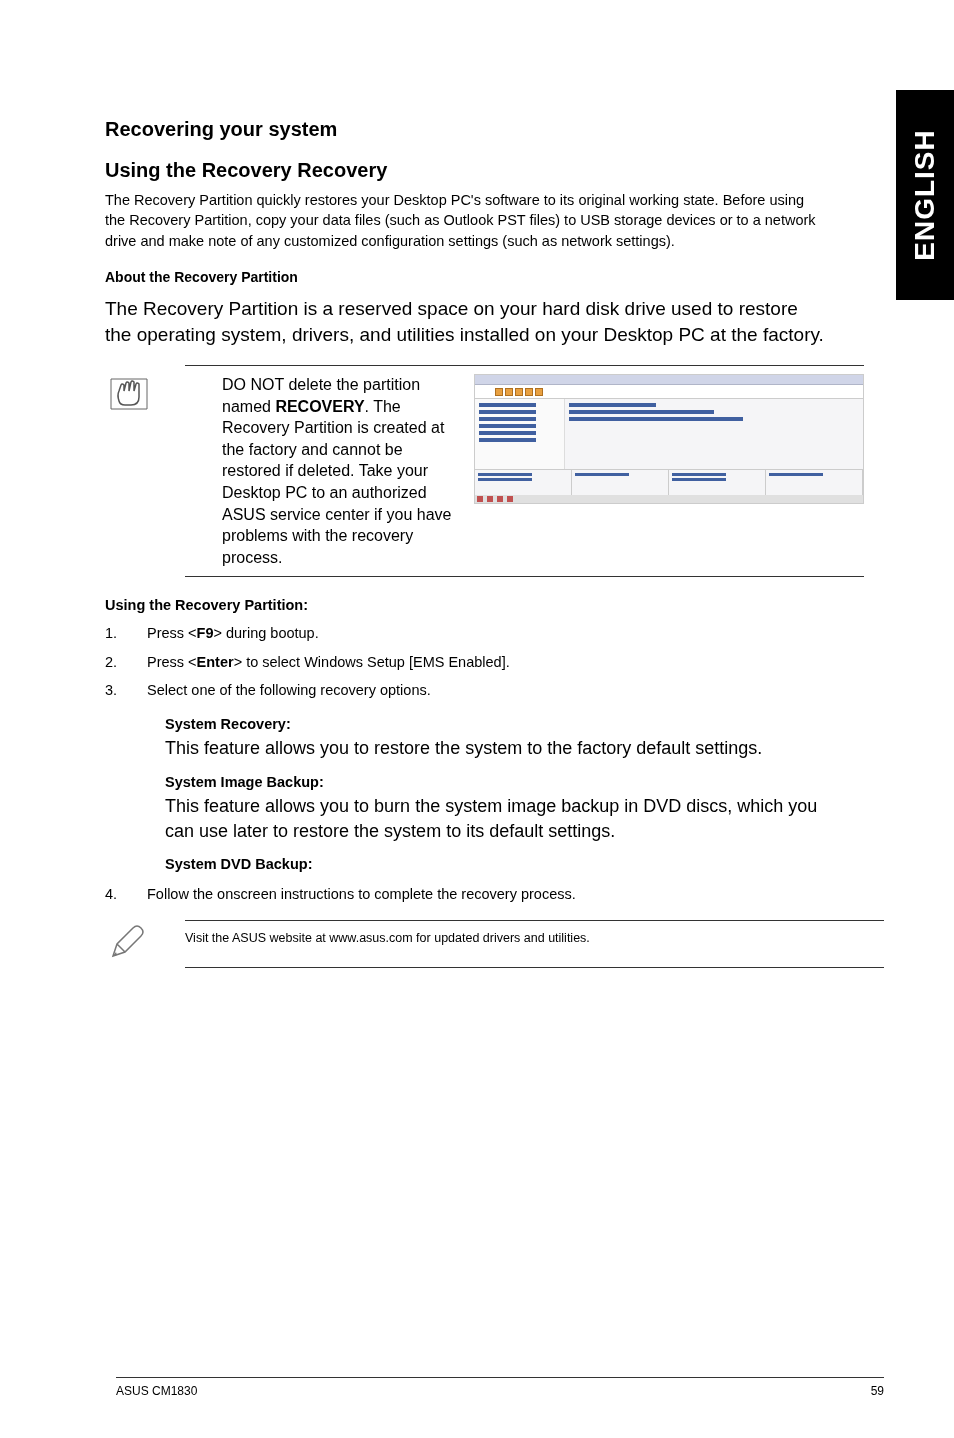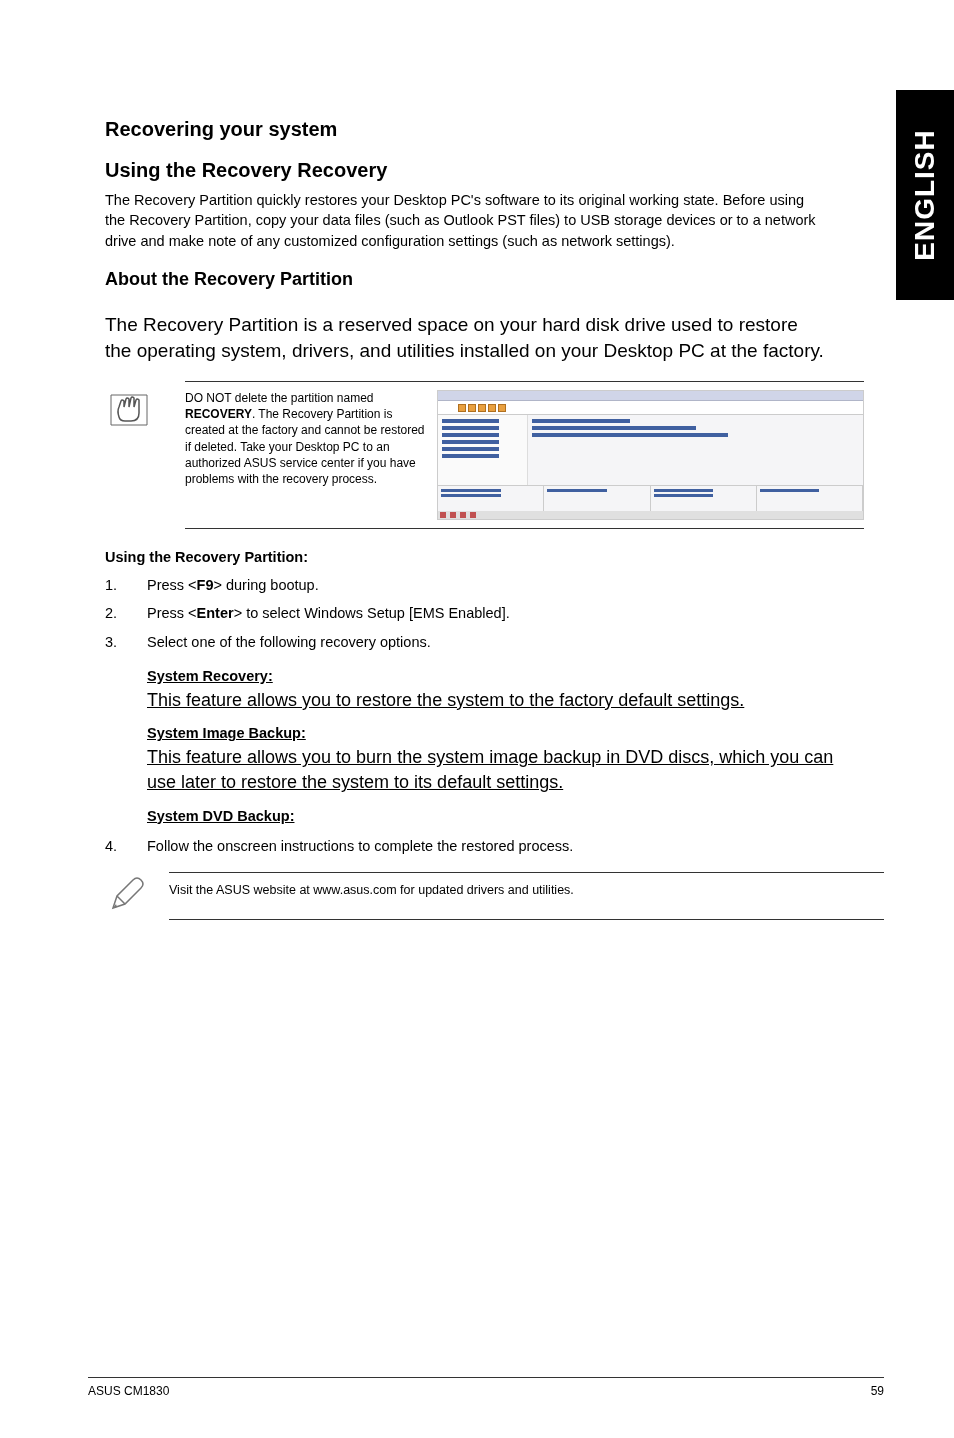--- a/index.html
+++ b/index.html
@@ -50,23 +50,23 @@
       font-weight: bold;
       margin-bottom: 8px;
     }
     .intro {
       font-size: 14.5px;
       line-height: 1.4;
       margin-bottom: 18px;
       padding-right: 60px;
     }
     h3 {
-      font-size: 18px;
-      font-weight: bold;
-      margin-bottom: 22px;
+      font-size: 14px;
+      font-weight: bold;
+      margin-bottom: 11px;
     }
     .para {
       font-size: 19px;
       line-height: 1.4;
       margin-bottom: 16px;
       padding-right: 60px;
     }
     .note-block {
       display: flex;
       gap: 20px;
@@ -83,23 +83,24 @@
     }
     .note-columns {
       display: flex;
       gap: 12px;
       flex: 1;
       border-top: 1px solid #333;
       border-bottom: 1px solid #333;
       padding: 8px 0;
     }
     .note-text {
-      font-size: 12px;
+      font-size: 16px;
       line-height: 1.35;
       flex: 0 0 240px;
+      margin-left: 37px;
     }
     .note-img-placeholder {
       flex: 1;
       height: 130px;
       background: #f5f5f7;
       border: 1px solid #ccc;
       position: relative;
       overflow: hidden;
     }
     .note-img-placeholder .bar {
@@ -198,37 +199,36 @@
       margin-bottom: 8px;
     }
     ol > li .num {
       flex: 0 0 42px;
     }
     ol > li .body {
       flex: 1;
       padding-right: 40px;
     }
     .sub-section {
-      margin-left: 42px;
+      margin-left: 60px;
       margin-bottom: 12px;
-      text-decoration: underline;
     }
     .sub-section .sub-title {
       font-weight: bold;
       font-size: 14.5px;
       margin-bottom: 4px;
     }
     .sub-section .sub-body {
       font-size: 18px;
       line-height: 1.4;
       padding-right: 40px;
     }
     .tip-block {
       display: flex;
-      gap: 4px;
+      gap: 20px;
       margin-top: 10px;
       justify-content: center;
     }
     .tip-icon {
       flex: 0 0 60px;
       padding-top: 4px;
     }
     .tip-icon svg {
       width: 40px;
       height: 40px;
@@ -236,21 +236,21 @@
     .tip-text {
       flex: 1;
       font-size: 12.5px;
       border-top: 1px solid #333;
       border-bottom: 1px solid #333;
       padding: 10px 0;
     }
     .footer {
       position: absolute;
       bottom: 40px;
-      left: 88px;
+      left: 116px;
       right: 70px;
       border-top: 1px solid #333;
       padding-top: 6px;
       display: flex;
       justify-content: space-between;
       font-size: 12px;
     }
   </style>
 </head>
 <body>
@@ -363,21 +363,21 @@
     <div class="sub-body">This feature allows you to burn the system image backup in DVD discs, which you can use later to restore the system to its default settings.</div>
   </div>
 
   <div class="sub-section">
     <div class="sub-title">System DVD Backup:</div>
   </div>
 
   <ol>
     <li>
       <span class="num">4.</span>
-      <span class="body">Follow the onscreen instructions to complete the restored process.</span>
+      <span class="body">Follow the onscreen instructions to complete the recovery process.</span>
     </li>
   </ol>
 
   <div class="tip-block">
     <div class="tip-icon">
       <svg viewBox="0 0 40 40">
         <path d="M 8 32 L 12 20 L 28 4 Q 32 0 36 4 Q 40 8 36 12 L 20 28 L 8 32 Z M 12 20 L 20 28" fill="none" stroke="#777" stroke-width="1.5"></path>
         <path d="M 8 32 L 11 28 L 12 31 Z" fill="#777"></path>
       </svg>
     </div>

